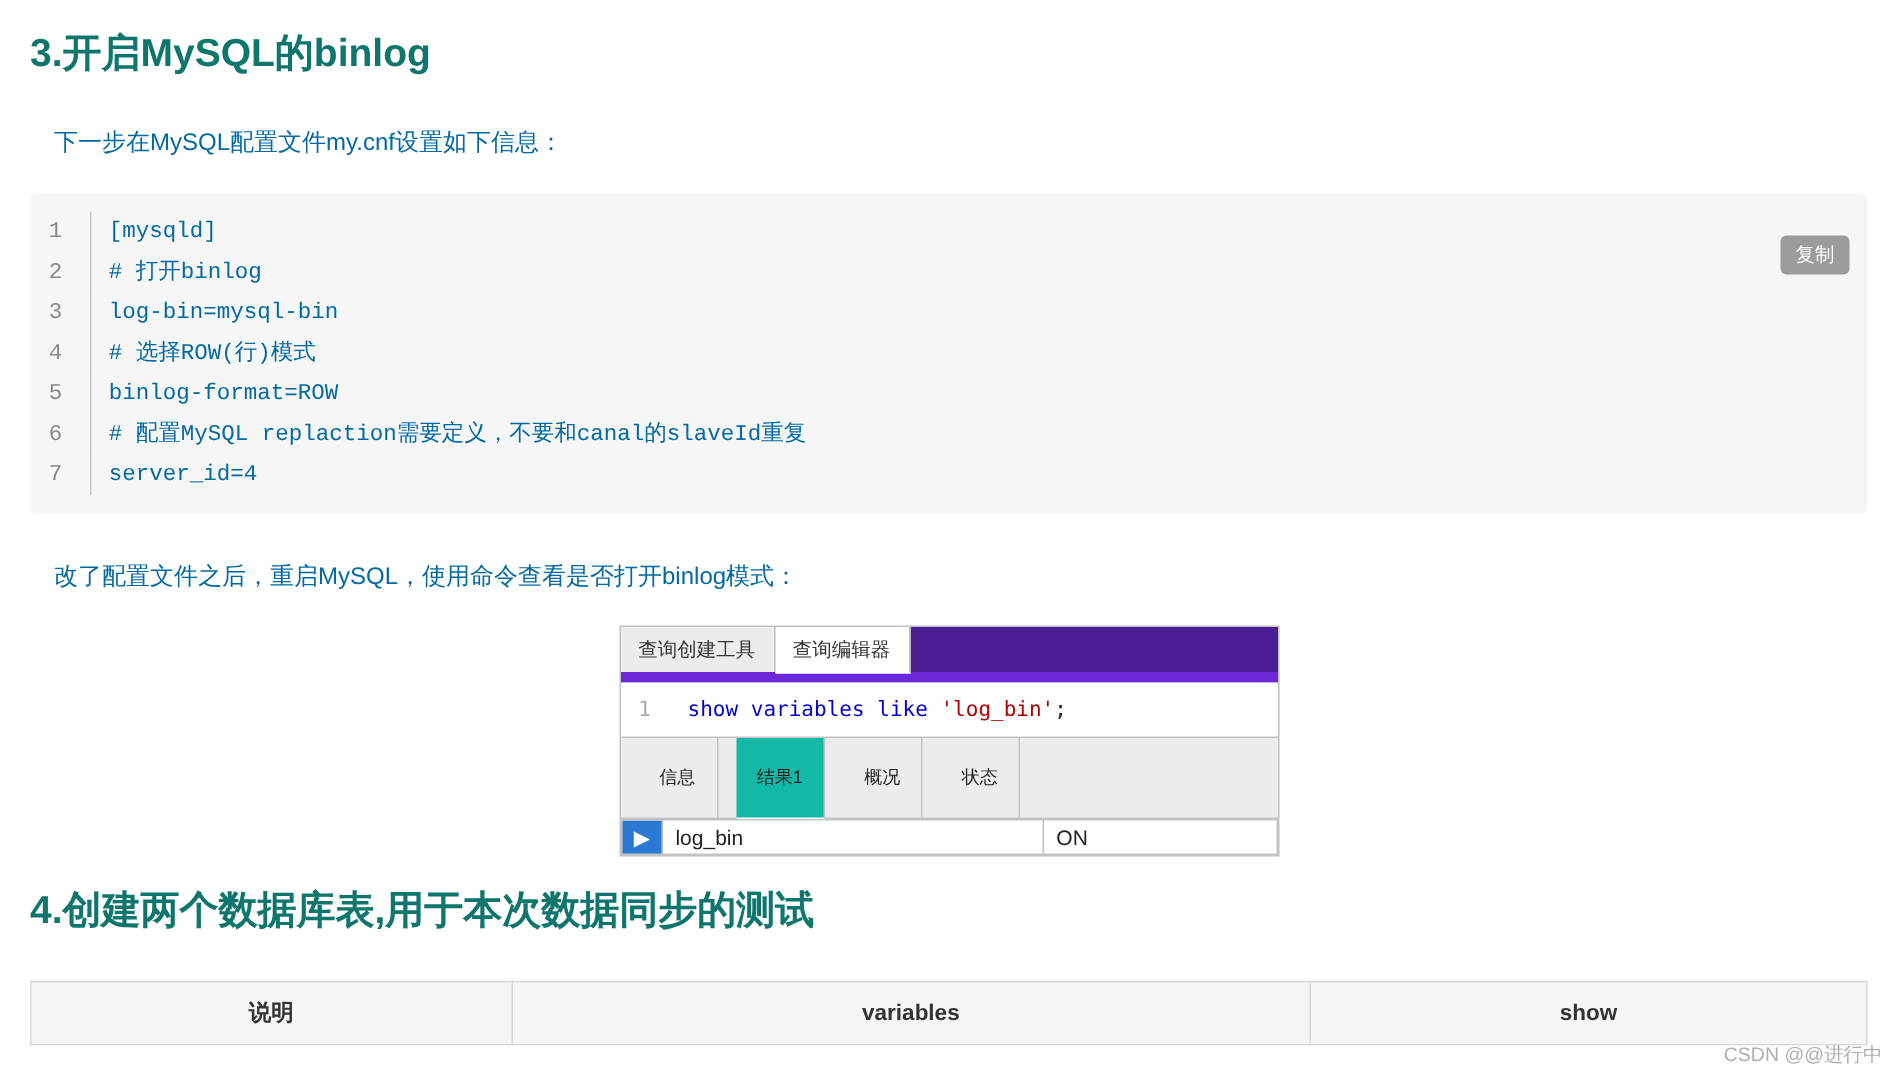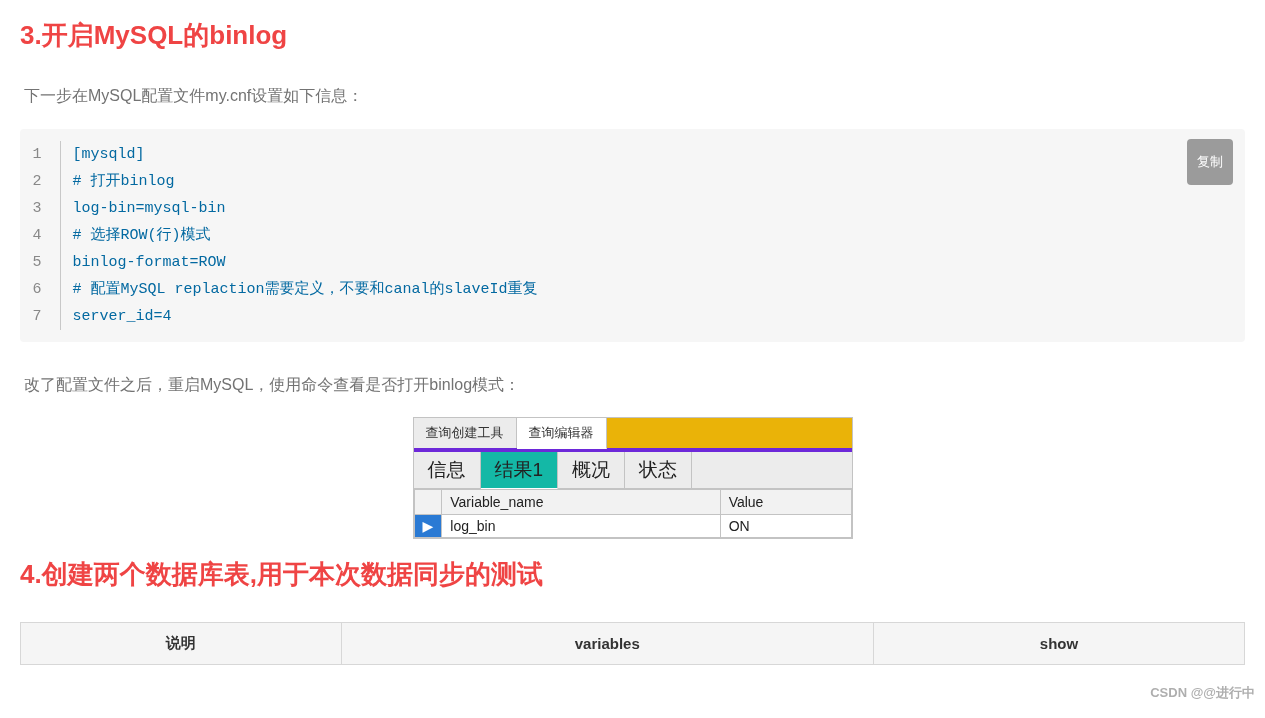--- a/index.html
+++ b/index.html
@@ -6,45 +6,45 @@
     body {
       font-family: -apple-system, BlinkMacSystemFont, "Segoe UI", "PingFang SC", "Microsoft YaHei", sans-serif;
       background: #fff;
       color: #222;
       padding: 0 20px;
       width: 1265px;
     }
     h2 {
       font-size: 26px;
       font-weight: 700;
-      color: #ef4444;
+      color: #0f766e;
       margin: 18px 0 30px;
     }
     .para {
       font-size: 16px;
-      color: #737373;
-      margin: 20px 4px;
+      color: #0369a1;
+      margin: 20px 16px;
       line-height: 1.6;
     }
     .code-block {
       background: #f6f6f6;
       border-radius: 4px;
       padding: 12px 10px;
       position: relative;
       margin-bottom: 30px;
     }
     .copy-btn {
       position: absolute;
-      top: 10px;
+      top: 28px;
       right: 12px;
       background: #9b9b9b;
       color: #fff;
       border: none;
       font-size: 13px;
-      padding: 14px 10px;
+      padding: 4px 10px;
       border-radius: 4px;
       cursor: pointer;
     }
     .code-table {
       border-collapse: collapse;
       font-family: "SFMono-Regular", Consolas, "Liberation Mono", Menlo, monospace;
       font-size: 15px;
       line-height: 1.8;
     }
     .code-table td.lineno {
@@ -62,22 +62,22 @@
     }
     .img-region {
       width: 440px;
       margin: 0 auto 10px;
       border: 1px solid #c3c3c3;
       background: #f4f4f4;
       font-size: 13px;
     }
     .tabs-row {
       display: flex;
-      border-bottom: 4px solid #6d28d9;
-      background: #eab308;
+      border-bottom: 7px solid #6d28d9;
+      background: #4c1d95;
     }
     .tab {
       padding: 6px 12px;
       border-right: 1px solid #c3c3c3;
       background: #ececec;
       color: #333;
     }
     .tab.active {
       background: #fff;
       border-bottom: 1px solid #fff;
@@ -95,23 +95,24 @@
       margin-right: 16px;
     }
     .kw { color: #0000d0; }
     .str { color: #b00000; }
     .result-tabs {
       display: flex;
       background: #ececec;
       border-bottom: 1px solid #c3c3c3;
     }
     .rtab {
-      padding: 5px 14px;
+      padding: 18px 14px;
       border-right: 1px solid #c3c3c3;
-      font-size: 19px;
+      font-size: 12px;
+      margin-left: 12px;
     }
     .rtab.active {
       background: #14b8a6;
       border-bottom: 1px solid #fff;
       margin-bottom: -1px;
     }
     .result-table {
       width: 100%;
       border-collapse: collapse;
       background: #fff;
@@ -149,25 +150,24 @@
     .data-table-outer th {
       border: 1px solid #d7d7d7;
       background: #f5f5f5;
       padding: 11px;
       font-weight: 700;
       color: #333;
       text-align: center;
     }
     .watermark {
       position: fixed;
-      bottom: 16px;
+      bottom: 6px;
       right: 10px;
       color: rgba(120,120,120,0.6);
       font-size: 13px;
-      font-weight: bold;
     }
   </style>
 </head>
 <body>
 
 <h2>3.开启MySQL的binlog</h2>
 
 <p class="para">下一步在MySQL配置文件my.cnf设置如下信息：</p>
 
 <div class="code-block">
@@ -205,34 +205,36 @@
   </tbody>
     </table>
 </div>
 
 <p class="para">改了配置文件之后，重启MySQL，使用命令查看是否打开binlog模式：</p>
 
 <div class="img-region">
   <div class="tabs-row">
     <div class="tab">查询创建工具</div>
     <div class="tab active">查询编辑器</div>
+  </div>
+  <div class="editor-area">
+    <span class="editor-lineno">1</span>
+    <span class="kw">show</span>
+    <span class="kw">variables</span>
+    <span class="kw">like</span>
+    <span class="str">'log_bin'</span><span>;</span>
   </div>
   <div class="result-tabs">
     <div class="rtab">信息</div>
     <div class="rtab active">结果1</div>
     <div class="rtab">概况</div>
     <div class="rtab">状态</div>
   </div>
   <table class="result-table">
     <tbody>
-        <tr>
-      <th class="pointer-cell"></th>
-      <th>Variable_name</th>
-      <th>Value</th>
-    </tr>
     <tr class="row-selected">
       <td class="pointer-cell">▶</td>
       <td>log_bin</td>
       <td>ON</td>
     </tr>
   </tbody>
     </table>
 </div>
 
 <h2>4.创建两个数据库表,用于本次数据同步的测试</h2>

